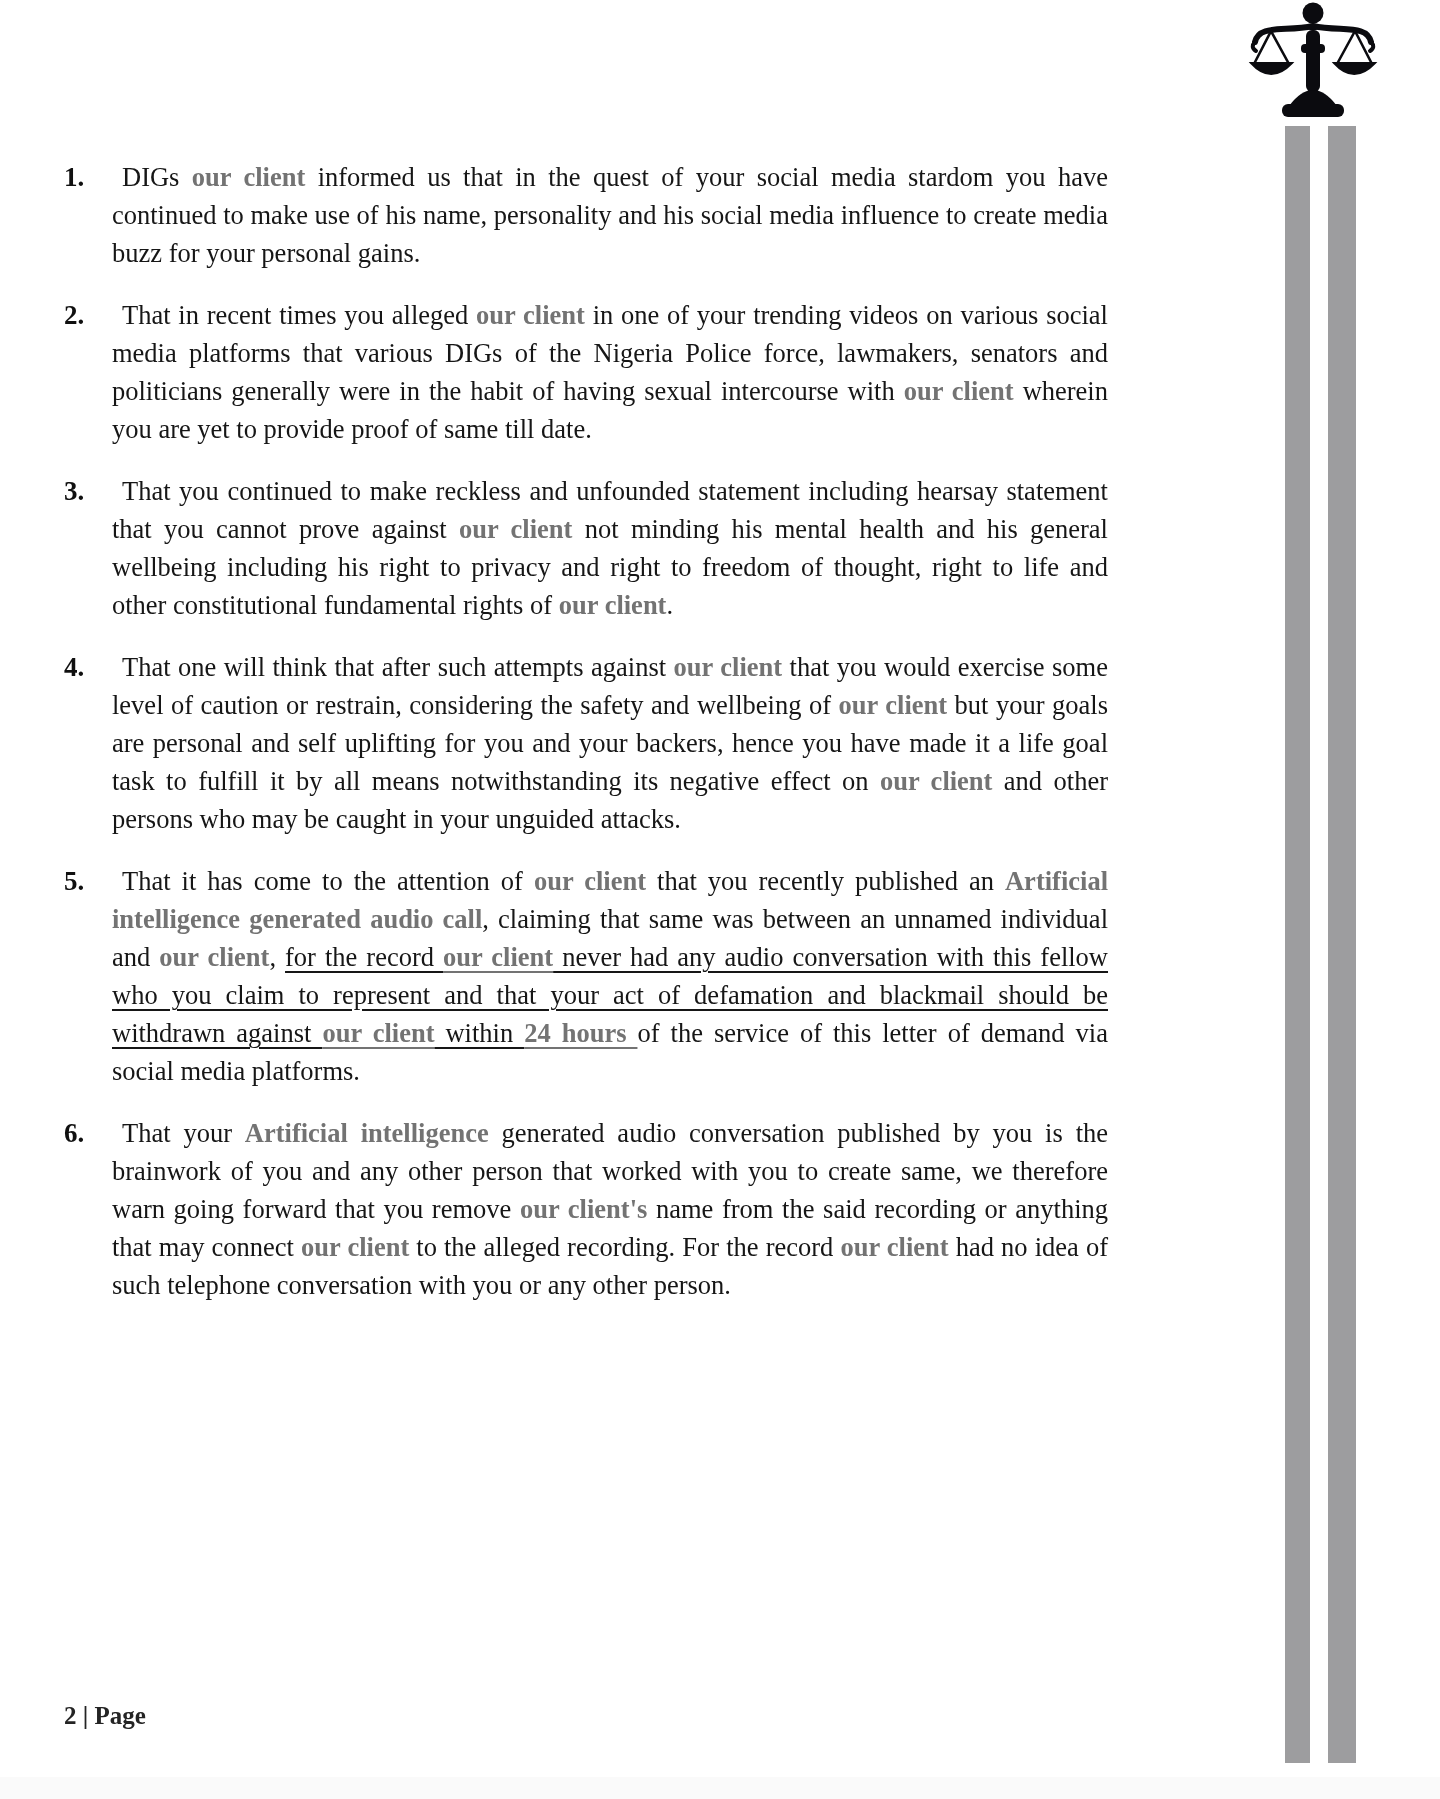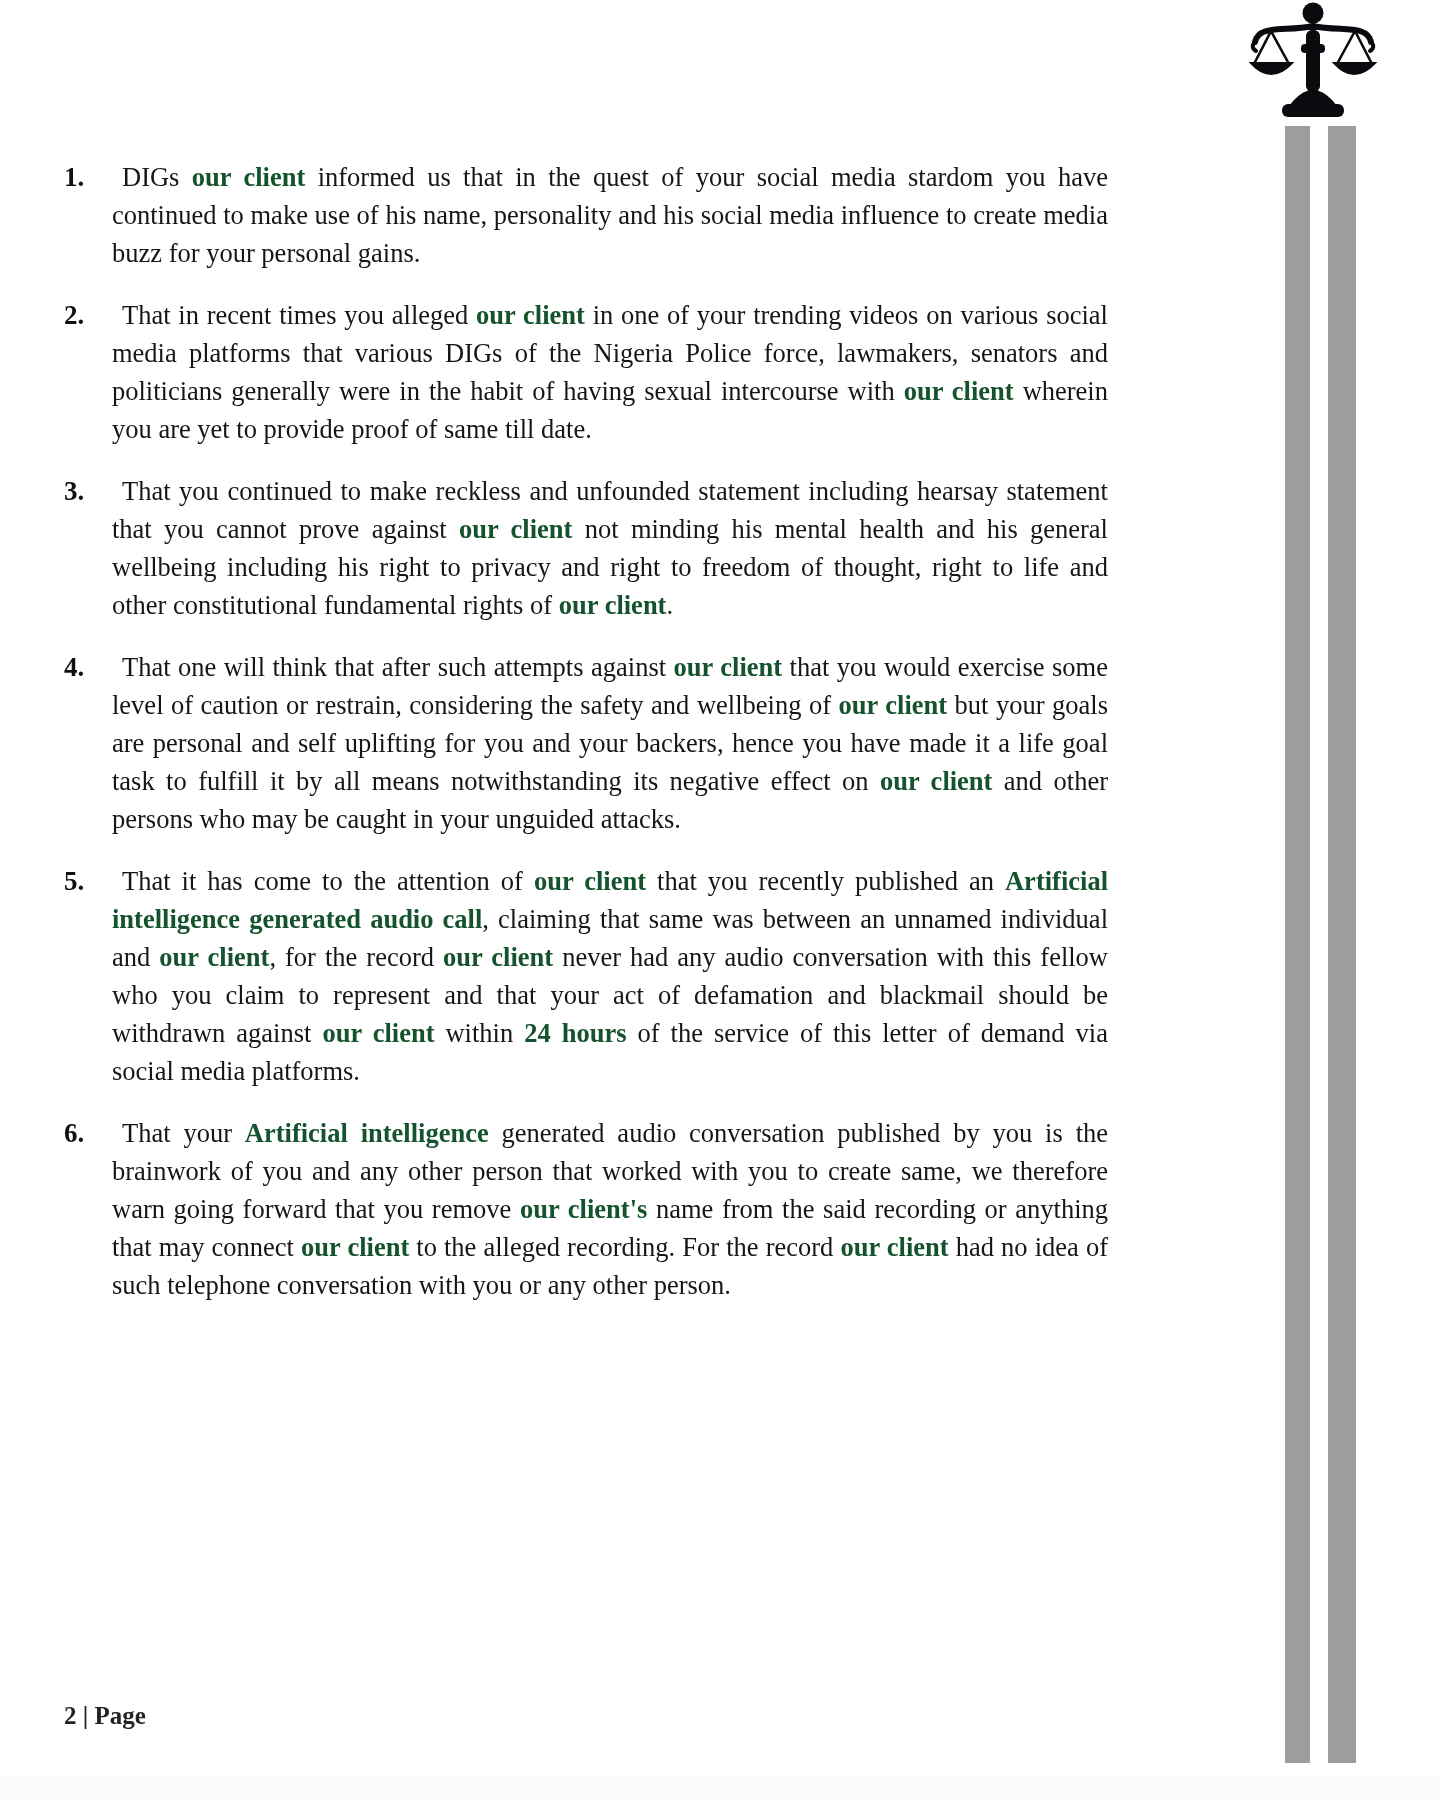--- a/index.html
+++ b/index.html
@@ -14,22 +14,22 @@
 
   
   .logo { position:absolute; left:1248px; top:0px; width:142px; height:120px; }
 
   
   .content { position:absolute; left:64px; top:158px; width:1044px; }
   .para { display:flex; margin-bottom:24px; }
   .num { flex:0 0 48px; font-weight:bold; font-size:27px; line-height:38px; color:#101010; }
   .ptext { flex:1; font-size:26.5px; line-height:38px; text-align:justify; text-indent:10px; color:#161616; }
   .ptext span { text-indent:0; }
-  .seg-b { font-weight:bold; color:#14532d; }
-  .seg-u { text-decoration-thickness:2px; text-underline-offset:5px; }
+  .seg-b { font-weight:bold; color:#737373; }
+  .seg-u { text-decoration:underline; text-decoration-thickness:2px; text-underline-offset:5px; }
 
   .footer { position:absolute; left:64px; top:1702px; font-size:25px; font-weight:bold; color:#242424;text-align:center; }
 
   .bottom-strip { position:absolute; left:0; bottom:0; width:100%; height:22px; background:#fafafa; }
 </style>
 </head>
 <body>
 
 <div class="page">
 

